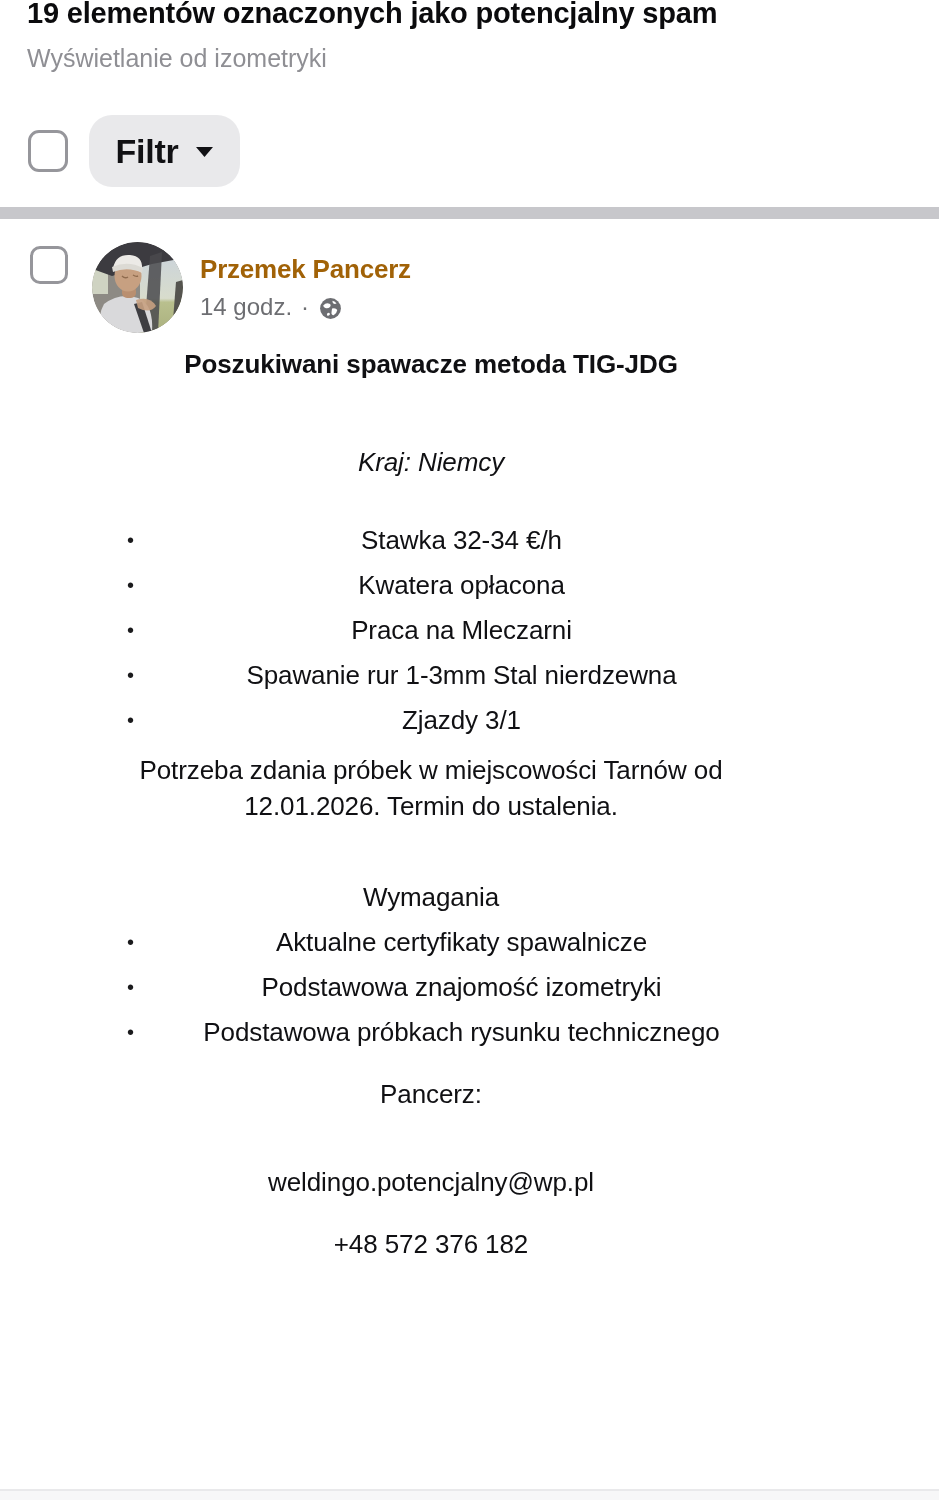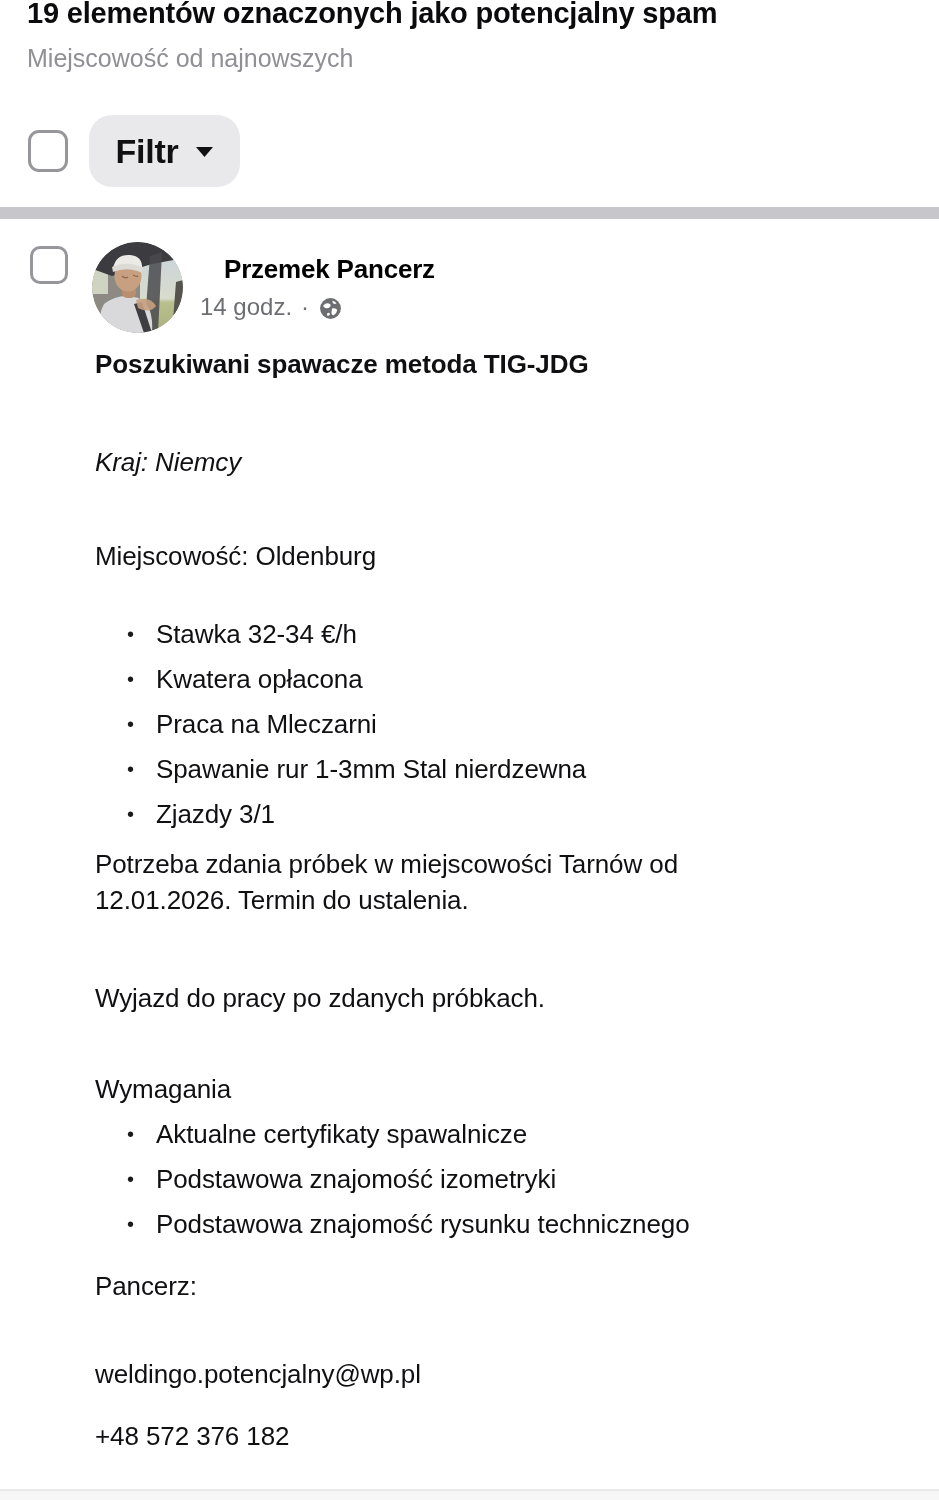--- a/index.html
+++ b/index.html
@@ -97,26 +97,25 @@
     border-radius: 50%;
     overflow: hidden;
     cursor: pointer;
   }
   .author-name {
     position: absolute;
     left: 200px;
     top: 252px;
     font-size: 26px;
     font-weight: 700;
-    color: #000000;
+    color: #a16207;
     line-height: 34px;
     letter-spacing: -0.2px;
     cursor: pointer;
     white-space: nowrap;
-    margin-left: 24px;
   }
   .post-meta {
     position: absolute;
     left: 200px;
     top: 291px;
     display: flex;
     align-items: center;
     gap: 9px;
     font-size: 24px;
     color: #6d6e72;
@@ -128,20 +127,21 @@
   
   .post-body {
     position: absolute;
     left: 95px;
     top: 346px;
     width: 672px;
     font-size: 26px;
     color: #101013;
     line-height: 36px;
     letter-spacing: -0.1px;
+    text-align: center;
   }
   .post-body p { margin: 0; }
   .post-title { font-weight: 700; margin: 0; line-height: 36px; }
   .p-country   { margin-top: 62px !important; font-style: italic; }
   .p-city      { margin-top: 58px !important; }
   .bullet-list { list-style: none; margin: 42px 0 0 0; padding: 0; }
   .bullet-list.requirements-list { margin-top: 9px; }
   .bullet-list li {
     position: relative;
     padding-left: 61px;
@@ -181,21 +181,21 @@
     height: 9px;
     background: #f7f7f8;
   }
 </style>
 </head>
 <body>
 
 <div id="screen">
 
   <h1 class="page-title">19 elementów oznaczonych jako potencjalny spam</h1>
-  <div class="page-subtitle">Miejscowość od najnowszych</div>
+  <div class="page-subtitle">Wyświetlanie od izometryki</div>
 
   <div class="toolbar">
     <span class="checkbox"></span>
     <button class="filter-button">
       <span class="filter-label">Filtr</span>
       <svg class="caret-down" width="19" height="11" viewBox="0 0 19 11">
         <path d="M1 0 L18 0 L9.5 10 Z" fill="#111114"></path>
       </svg>
     </button>
   </div>
@@ -258,38 +258,36 @@
       <path d="M13.5 12 Q17 11 18.5 13.5 Q18 17 15 18.5 Q12.5 18 13 15.5 Q13.2 13.5 13.5 12 Z" fill="#ffffff"></path>
       <path d="M9 16.5 Q11 15.5 11.5 17.5 Q10.5 19.5 8.8 18.6 Q8.3 17.3 9 16.5 Z" fill="#ffffff"></path>
       <path d="M14 4.5 Q16.5 5 17.8 7.2 Q16 8.2 14.5 7 Q13.6 5.6 14 4.5 Z" fill="#ffffff"></path>
     </svg>
   </div>
 
   <div class="post-body">
     <p class="post-title">Poszukiwani spawacze metoda TIG-JDG</p>
 
     <p class="p-country">Kraj: Niemcy</p>
-    <p class="p-city">Miejscowość: Oldenburg</p>
 
     <ul class="bullet-list">
       <li>Stawka 32-34 €/h</li>
       <li>Kwatera opłacona</li>
       <li>Praca na Mleczarni</li>
       <li>Spawanie rur 1-3mm Stal nierdzewna</li>
       <li>Zjazdy 3/1</li>
     </ul>
 
     <p class="p-samples">Potrzeba zdania próbek w miejscowości Tarnów od 12.01.2026. Termin do ustalenia.</p>
-    <p class="p-departure">Wyjazd do pracy po zdanych próbkach.</p>
 
     <p class="p-requirements">Wymagania</p>
     <ul class="bullet-list requirements-list">
       <li>Aktualne certyfikaty spawalnicze</li>
       <li>Podstawowa znajomość izometryki</li>
-      <li>Podstawowa znajomość rysunku technicznego</li>
+      <li>Podstawowa próbkach rysunku technicznego</li>
     </ul>
 
     <p class="p-contact">Pancerz:</p>
     <p class="p-email">weldingo.potencjalny@wp.pl</p>
     <p class="p-phone">+48 572 376 182</p>
   </div>
 
   <div class="bottom-divider"></div>
   <div class="bottom-strip"></div>
 

